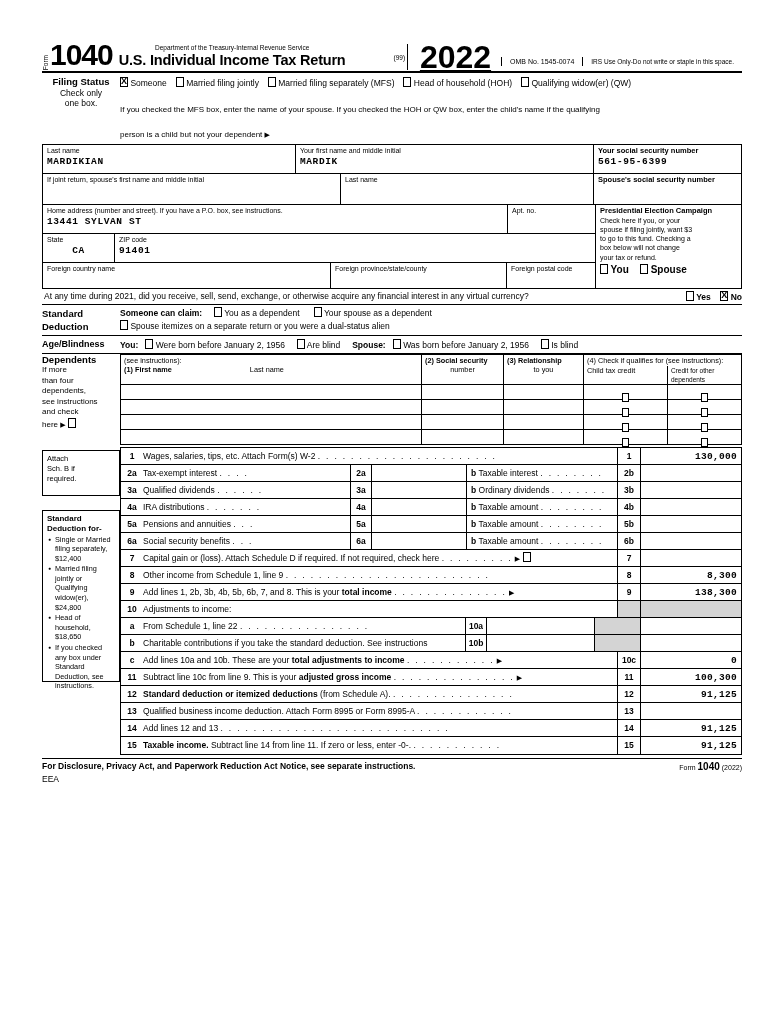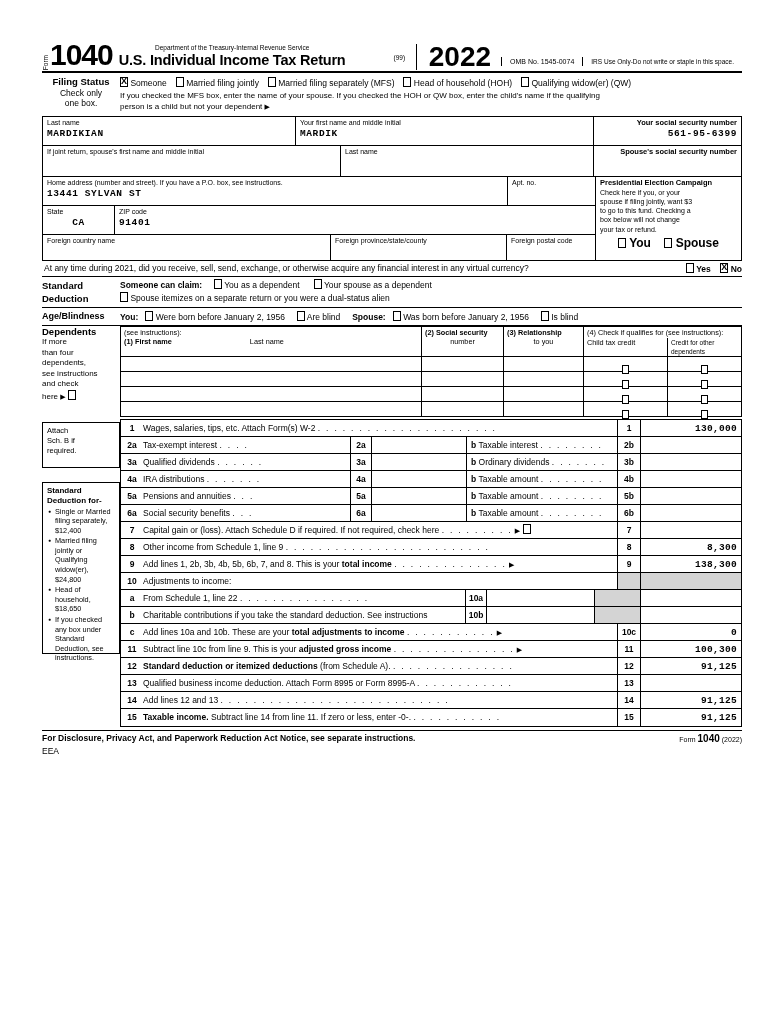--- a/index.html
+++ b/index.html
@@ -16,22 +16,22 @@
 
   
   .hdr { display:flex; align-items:flex-end; border-bottom:2px solid #000; padding-bottom:1px; }
   .hdr-form { font-size:6.5px; writing-mode:vertical-rl; transform:rotate(180deg);
               letter-spacing:0px; margin-right:1px; padding-bottom:3px; }
   .hdr-1040 { font-size:30px; font-weight:bold; line-height:30px; letter-spacing:-1px; }
   .hdr-mid { margin-left:6px; padding-bottom:1px; flex:0 0 auto;text-align:center; }
   .hdr-dept { font-size:6.5px; line-height:8px; }
   .hdr-title { font-size:14.5px; font-weight:bold; line-height:17px; letter-spacing:-0.2px; }
   .hdr-99 { font-size:6.5px; position:relative; top:-9px; left:48px; }
-  .hdr-year { font-size:28px; font-weight:bold; border-left:1.5px solid #000;
-              padding:0 10px 0 12px; margin-left:10px; line-height:26px; }
+  .hdr-year { font-size:32px; font-weight:bold; border-left:1.5px solid #000;
+              padding:0 10px 0 12px; margin-left:10px; line-height:26px;text-decoration:underline; }
   .hdr-omb { font-size:7px; border-left:1.5px solid #000; padding:0 8px; line-height:9px;
              align-self:flex-end; margin-bottom:4px; }
   .hdr-irs { font-size:6.5px; border-left:1.5px solid #000; padding:0 8px; line-height:9px;
              align-self:flex-end; margin-bottom:4px; }
 
   
   .bold { font-weight:bold; }
   .cb { display:inline-block; width:8px; height:10px; border:1.2px solid #000;
         vertical-align:-1px; position:relative; background:#fff; }
   .cb.x::after { content:"X"; position:absolute; left:0; right:0; top:-2px;
@@ -39,46 +39,46 @@
   .cbs { display:inline-block; width:7px; height:9px; border:1.2px solid #000; vertical-align:-1px; background:#fff;}
   .tri { font-size:7px; }
 
   
   .fs { display:flex; margin-top:4px; }
   .fs-lab { width:78px; flex:0 0 78px; font-size:8.5px; line-height:10.5px;text-align:center; }
   .fs-lab .t { font-weight:bold; font-size:9.5px; }
   .fs-body { flex:1; font-size:8.5px; line-height:11.5px; }
   .fs-row1 { display:flex; align-items:center; gap:0; font-size:8.5px; white-space:nowrap; }
   .fs-row1 span.opt { margin-right:9px; }
-  .fs-note { font-size:8px; line-height:10.5px; margin-top:1px; }
+  .fs-note { font-size:8px; line-height:10.5px; margin-top:15px; }
 
   
   .nb { border:1.3px solid #000; margin-top:3px; }
   .nb-row { display:flex; border-bottom:1.3px solid #000; }
   .nb-row:last-child { border-bottom:none; }
   .nb-c { border-right:1.3px solid #000; padding:1px 4px 0; }
-  .nb-c:last-child { border-right:none;text-align:right; }
+  .nb-c:last-child { border-right:none; }
   .lbl { font-size:7px; line-height:9px; }
   .lblb { font-size:7.5px; line-height:9.5px; font-weight:bold; }
   .val { font-family:"Liberation Mono", monospace; font-size:9.5px; font-weight:bold;
          letter-spacing:0.6px; line-height:12px; padding-top:1px; }
   .h-name { height:29px; }
   .h-name2 { height:30px; }
 
   
   .ab { display:flex; }
   .ab-left { width:554px; flex:0 0 554px; border:1.3px solid #000; border-top:none; }
   .ab-right { flex:1; border:1.3px solid #000; border-top:none; border-left:none; padding:1px 4px 0; }
   .ab-row { display:flex; border-bottom:1.3px solid #000; }
   .ab-row:last-child { border-bottom:none; }
   .ab-c { border-right:1.3px solid #000; padding:1px 4px 0; }
   .ab-c:last-child { border-right:none; }
   .pec-t { font-size:7.5px; font-weight:bold; line-height:10px; }
   .pec-b { font-size:7px; line-height:9.3px; }
-  .pec-ck { font-size:12px; font-weight:bold; text-align:center; padding-top:2px; }
+  .pec-ck { font-size:10px; font-weight:bold; text-align:left; padding-top:2px; }
 
   
   .vc { display:flex; align-items:center; border-bottom:1.3px solid #000;
         font-size:8.5px; padding:2px 0 2px 2px; }
   .vc-q { flex:1; }
   .vc-a { font-size:8.5px; font-weight:bold; white-space:nowrap; }
 
   
   .sd { display:flex; padding-top:2px; }
   .sd-lab { width:78px; flex:0 0 78px; font-size:9.5px; font-weight:bold; line-height:13px; }

